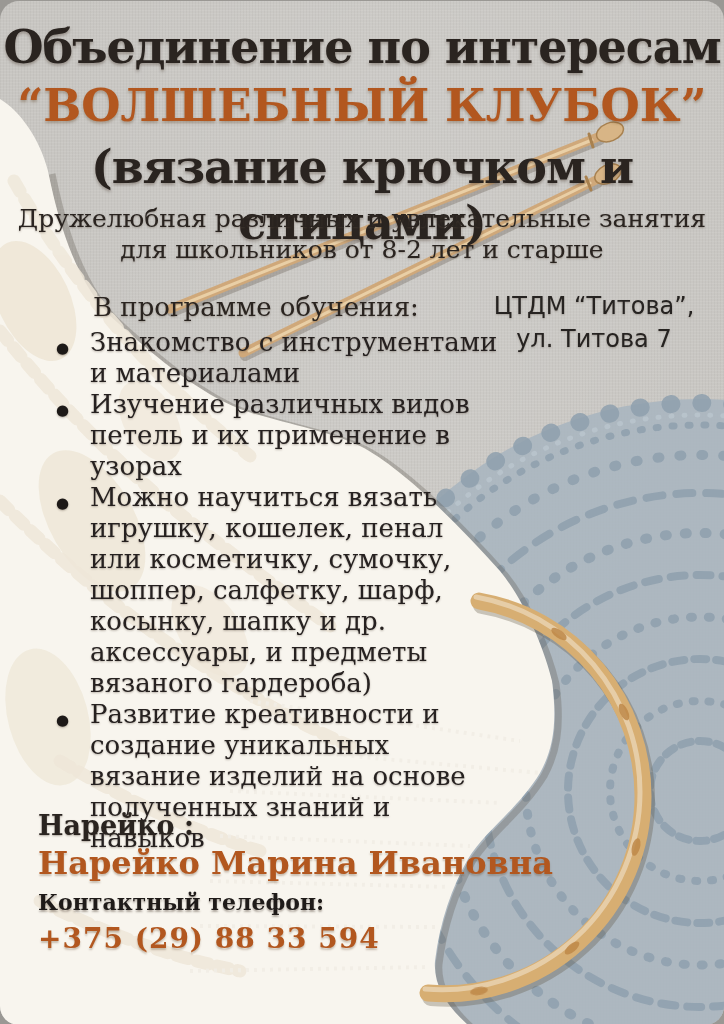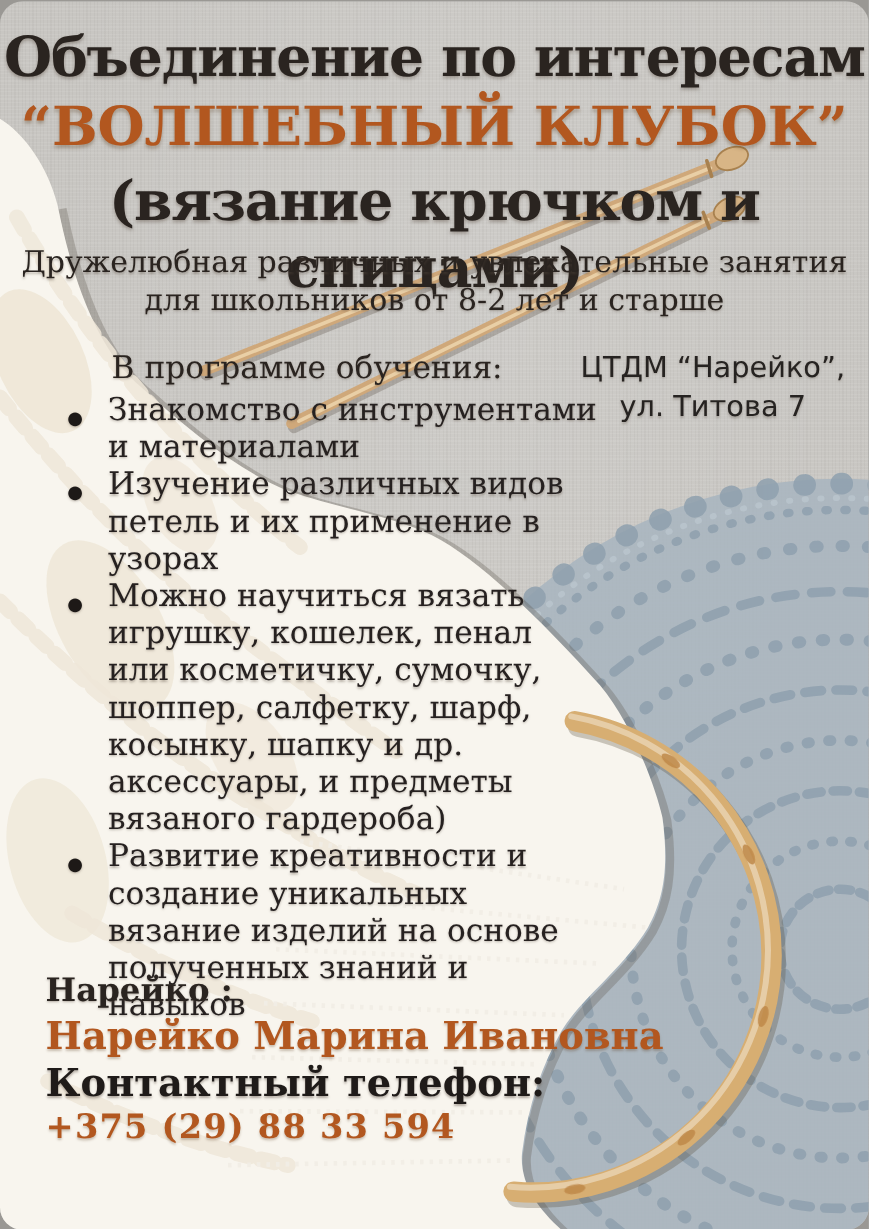--- a/index.html
+++ b/index.html
@@ -44,21 +44,21 @@
     position:relative;padding-left:46px;font-size:26px;line-height:31px;
     color:#262120;text-shadow:0 1px 2px rgba(90,78,66,.4);}
   .program-list li::before{
     content:"●";position:absolute;left:12px;top:6px;font-size:15px;color:#1d1917;}
 
   .footer{top:806px;left:38px;width:520px;}
   .teacher-label{font-size:27px;font-weight:600;line-height:37px;
     text-shadow:0 1px 2px rgba(90,78,66,.45);}
   .teacher-name{font-size:32px;font-weight:700;line-height:39px;
     color:var(--accent,#b2571f);text-shadow:0 2px 2px rgba(90,60,30,.3);}
-  .phone-label{font-size:32px;font-weight:700;line-height:38px;
+  .phone-label{font-size:22px;font-weight:700;line-height:38px;
     color:#1f1b19;text-shadow:0 2px 2px rgba(90,78,66,.45);}
   .phone-number{font-size:28px;font-weight:700;line-height:36px;letter-spacing:1px;
     color:var(--accent,#b2571f);text-shadow:0 2px 2px rgba(90,60,30,.3);}
 </style>
 </head>
 <body>
 
 <div class="poster">
 
   <svg class="bg" viewBox="0 0 724 1024" aria-hidden="true">
@@ -142,21 +142,21 @@
   </header>
 
   <div class="txt subtitle">
     <div>Дружелюбная различных и увлекательные занятия</div>
     <div>для школьников от 8-2 лет и старше</div>
   </div>
 
   <div class="txt program-heading">В программе обучения:</div>
 
   <div class="txt location">
-    <div>ЦТДМ “Нарейко”,</div>
+    <div>ЦТДМ “Титова”,</div>
     <div>ул. Титова 7</div>
   </div>
 
   <ul class="txt program-list">
     <li><span>Знакомство с инструментами и материалами</span></li>
     <li><span>Изучение различных видов петель и их применение в узорах</span></li>
     <li><span>Можно научиться вязать игрушку, кошелек, пенал или косметичку, сумочку, шоппер, салфетку, шарф, косынку, шапку и др. аксессуары, и предметы вязаного гардероба)</span></li>
     <li><span>Развитие креативности и создание уникальных вязание изделий на основе полученных знаний и навыков</span></li>
   </ul>
 

